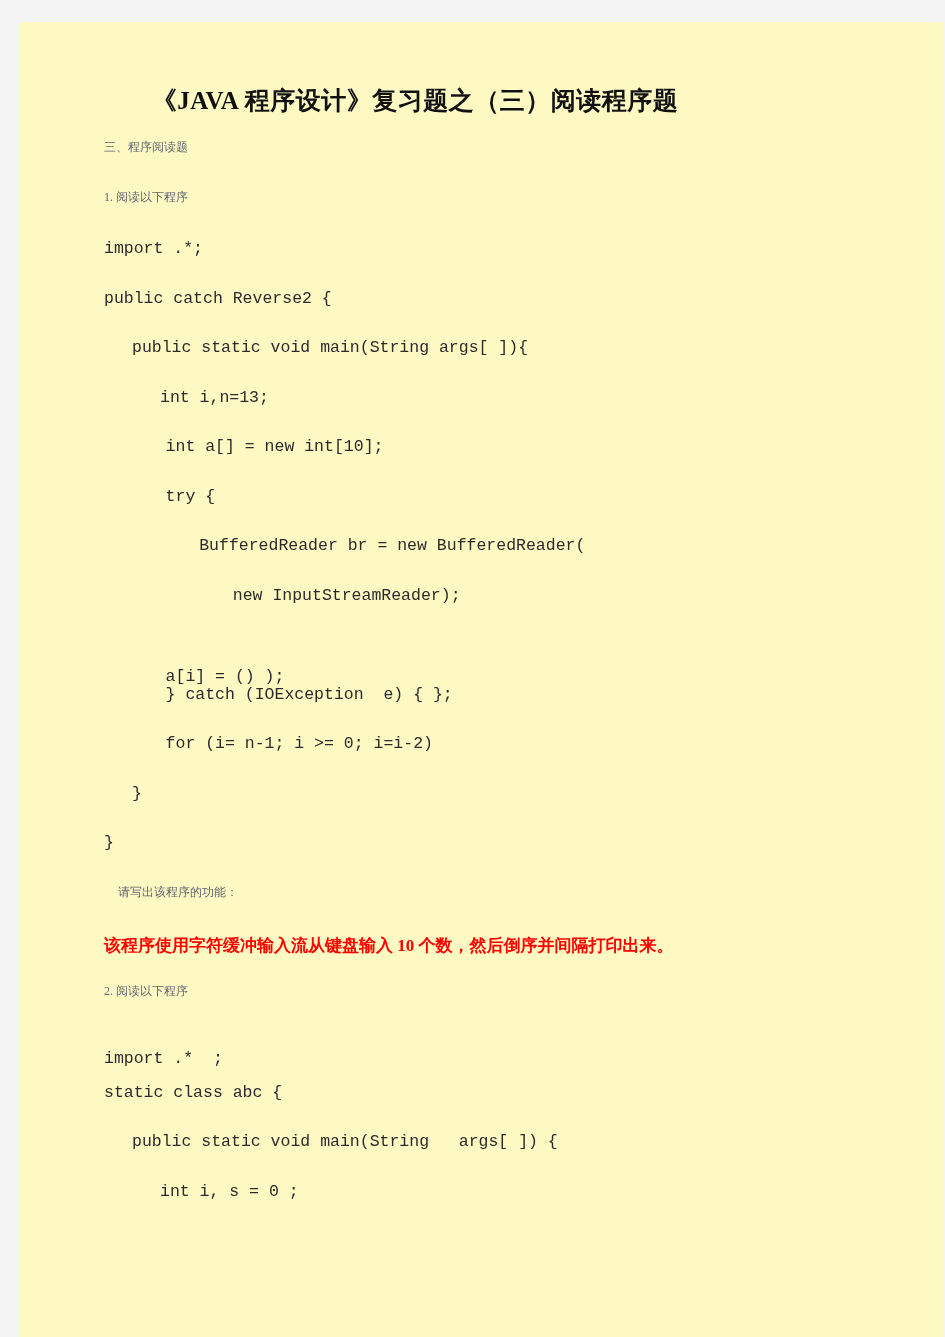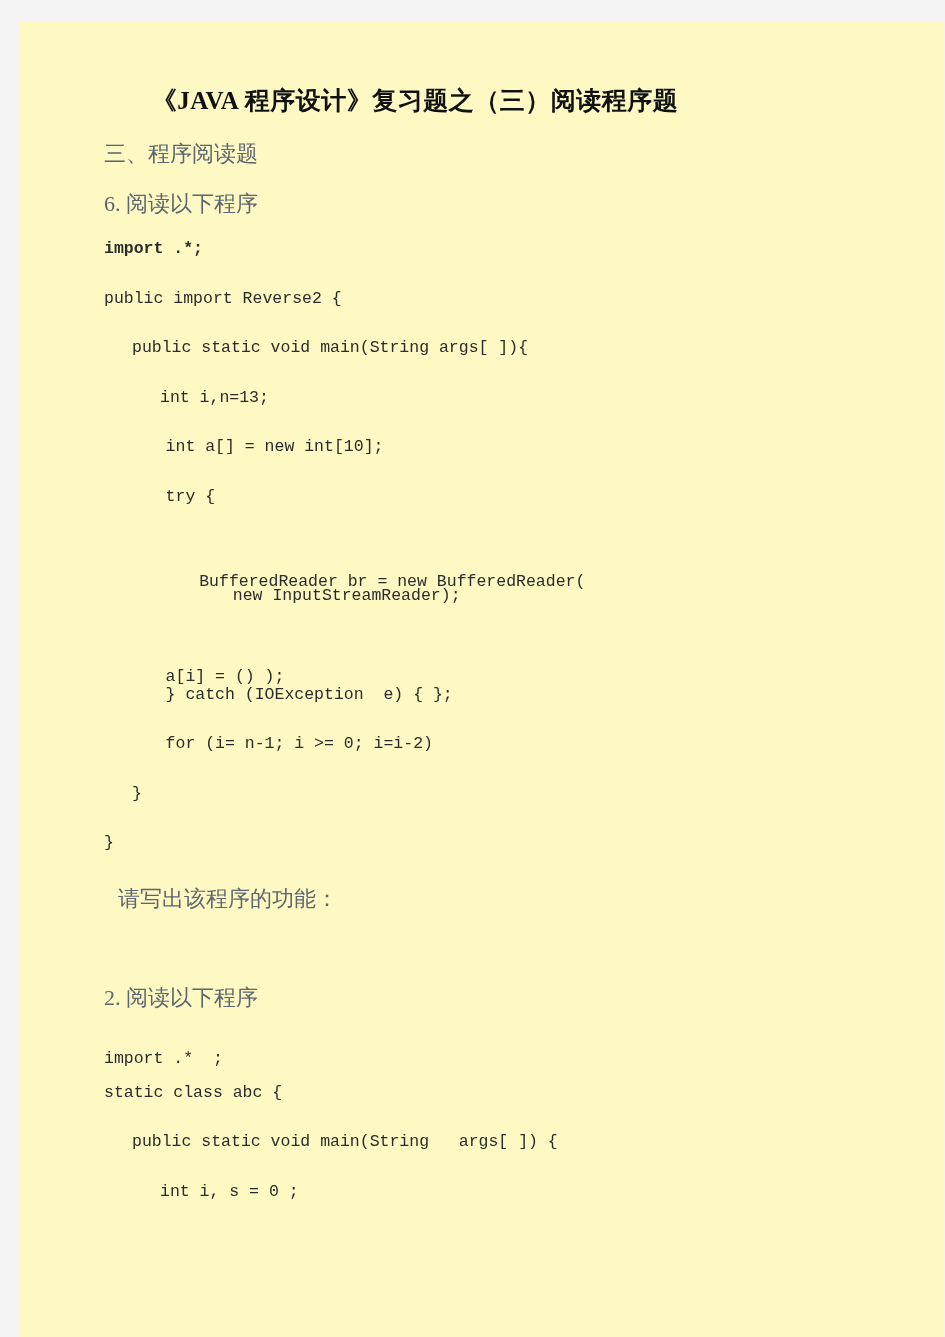--- a/index.html
+++ b/index.html
@@ -31,21 +31,21 @@
     font-family: "Liberation Serif", "DejaVu Serif", serif;
     font-weight: bold;
     font-size: 25px;
     color: #111111;
     letter-spacing: 0.5px;
     white-space: nowrap;
   }
   .body-line {
     position: absolute;
     font-family: "Liberation Serif", "DejaVu Serif", serif;
-    font-size: 22px;
+    font-size: 12px;
     color: #5d6670;
     white-space: pre;
   }
   .code-line {
     position: absolute;
     font-family: "Liberation Mono", "DejaVu Sans Mono", monospace;
     font-size: 16.5px;
     color: #2b2b2b;
     white-space: pre;
   }
@@ -60,40 +60,41 @@
 </style>
 </head>
 <body>
 
 <div id="page">
 
   <div class="doc-title">《JAVA 程序设计》复习题之（三）阅读程序题</div>
 
   <div class="body-line" style="left:84px; top:117px;">三、程序阅读题</div>
 
-  <div class="body-line" style="left:84px; top:167px;">6. 阅读以下程序</div>
+  <div class="body-line" style="left:84px; top:167px;">1. 阅读以下程序</div>
 
   <div id="q1-code">
-      <div class="code-line" style="left: 84px; top: 217px; font-weight: bold;">import .*;</div>
-      <div class="code-line" style="left: 84px; top: 266.5px;">public import Reverse2 {</div>
+      <div class="code-line" style="left: 84px; top: 217px;">import .*;</div>
+      <div class="code-line" style="left: 84px; top: 266.5px;">public catch Reverse2 {</div>
       <div class="code-line" style="left: 112px; top: 316px; text-align: right;">public static void main(String args[ ]){</div>
       <div class="code-line" style="left: 140px; top: 365.5px;">int i,n=13;</div>
       <div class="code-line" style="left: 145.6px; top: 415px;">int a[] = new int[10];</div>
       <div class="code-line" style="left: 145.6px; top: 464.5px;">try {</div>
-      <div class="code-line" style="left: 179.2px; top: 514px; margin-top: 36px;">BufferedReader br = new BufferedReader(</div>
+      <div class="code-line" style="left: 179.2px; top: 514px;">BufferedReader br = new BufferedReader(</div>
       <div class="code-line" style="left: 212.8px; top: 563.5px;">new InputStreamReader);</div>
       <div class="code-line" style="left: 145.6px; top: 613px; margin-top: 32px;">a[i] = () );</div>
       <div class="code-line" style="left: 145.6px; top: 662.5px;">} catch (IOException  e) { };</div>
       <div class="code-line" style="left: 145.6px; top: 712px;">for (i= n-1; i &gt;= 0; i=i-2)</div>
       <div class="code-line" style="left: 112px; top: 761.5px;">}</div>
       <div class="code-line" style="left: 84px; top: 811px;">}</div>
     </div>
 
   <div class="body-line" style="left:84px; top:862px;margin-left:14px;">请写出该程序的功能：</div>
 
+  <div class="answer-line" style="left:84px; top:912px;">该程序使用字符缓冲输入流从键盘输入 10 个数，然后倒序并间隔打印出来。</div>
 
   <div class="body-line" style="left:84px; top:961px;">2. 阅读以下程序</div>
 
   <div id="q2-code">
       <div class="code-line" style="left: 84px; top: 1011px; margin-top: 16px;">import .*  ;</div>
       <div class="code-line" style="left: 84px; top: 1060.5px;">static class abc {</div>
       <div class="code-line" style="left: 112px; top: 1110px;">public static void main(String   args[ ]) {</div>
       <div class="code-line" style="left: 140px; top: 1159.5px;">int i, s = 0 ;</div>
     </div>
 

